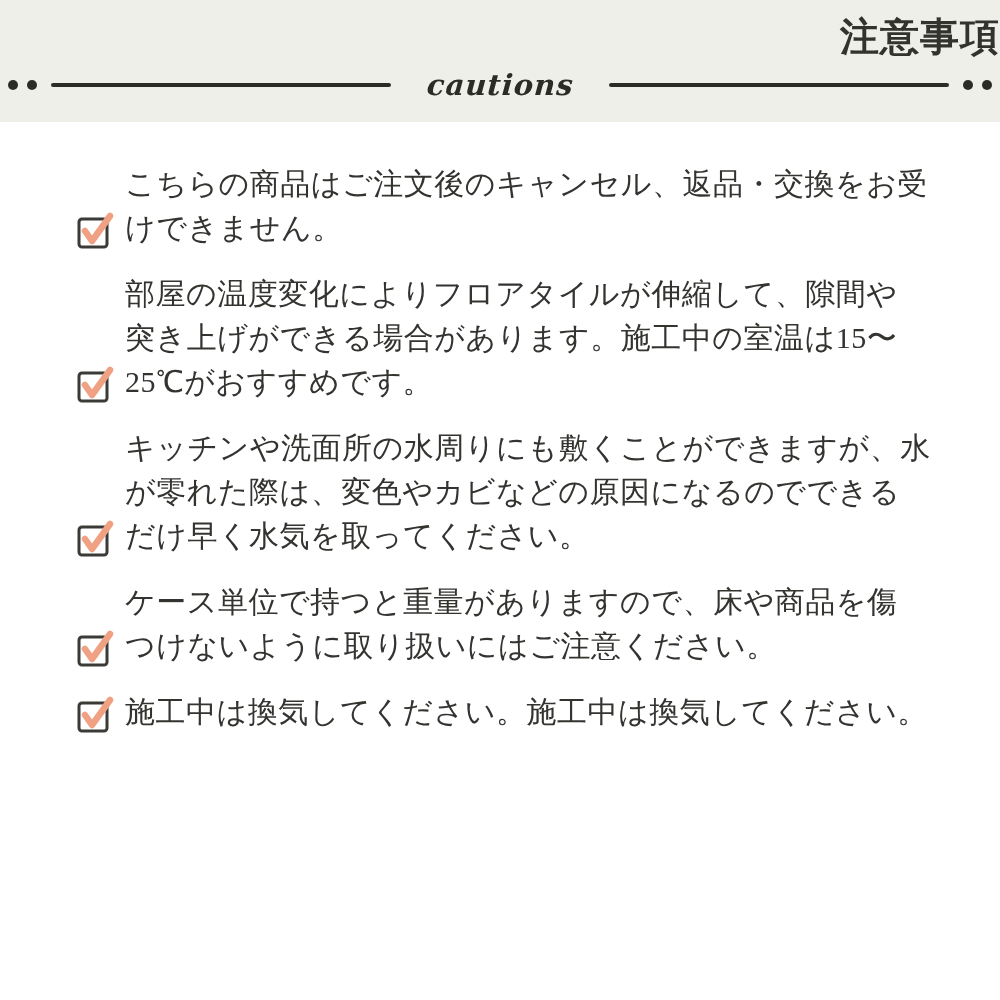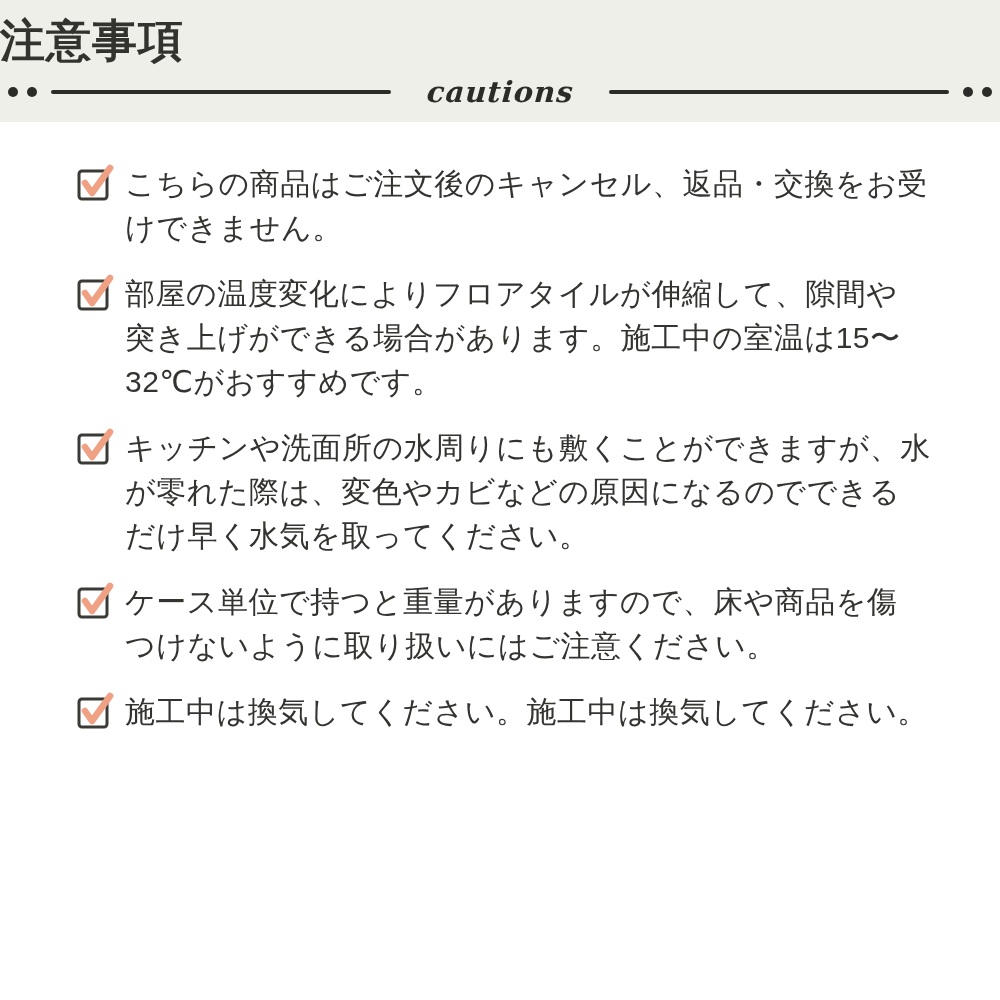--- a/index.html
+++ b/index.html
@@ -15,22 +15,22 @@
     overflow: hidden;
   }
   
   .header {
     background: #efefe9;
     height: 122px;
     box-sizing: border-box;
     padding-top: 16px;
   }
   .page-title {
-    text-align: left;
-    font-size: 45px;
+    text-align: right;
+    font-size: 39px;
     font-weight: 700;
     letter-spacing: 1px;
     color: #32322e;
     line-height: 1.1;
     margin: 0;
   }
   .divider-row {
     display: flex;
     align-items: center;
     margin-top: 12px;
@@ -64,22 +64,23 @@
     line-height: 1;
     transform: skewX(-4deg);
   }
   .dots-group { display: flex; align-items: center; flex: 0 0 auto; }
   
   .caution-list {
     padding: 40px 60px 0 75px;
   }
   .caution-item {
     display: flex;
-    align-items: flex-start;
+    align-items: flex-end;
     margin-bottom: 22px;
+    font-family: Liberation Serif, serif;
   }
   .checkbox-wrap {
     flex: 0 0 auto;
     width: 40px;
     height: 40px;
     margin-right: 10px;
     margin-top: 0;
   }
   .checkbox-wrap svg { display: block; }
   .caution-text {
@@ -128,21 +129,21 @@
 
   <div class="caution-item">
     <span class="checkbox-wrap">
       <svg width="40" height="40" viewBox="0 0 40 40">
         <rect x="4" y="9" width="28" height="28" rx="3" fill="#ffffff" stroke="#3a3a36" stroke-width="3"></rect>
         <polyline points="10,21 17,31 35,6" fill="none" stroke="#f0a183" stroke-width="6.5" stroke-linecap="round" stroke-linejoin="round"></polyline>
       </svg>
     </span>
     <p class="caution-text">部屋の温度変化によりフロアタイルが伸縮して、隙間や
 突き上げができる場合があります。施工中の室温は15〜
-32℃がおすすめです。</p>
+25℃がおすすめです。</p>
   </div>
 
 
   <div class="caution-item">
     <span class="checkbox-wrap">
       <svg width="40" height="40" viewBox="0 0 40 40">
         <rect x="4" y="9" width="28" height="28" rx="3" fill="#ffffff" stroke="#3a3a36" stroke-width="3"></rect>
         <polyline points="10,21 17,31 35,6" fill="none" stroke="#f0a183" stroke-width="6.5" stroke-linecap="round" stroke-linejoin="round"></polyline>
       </svg>
     </span>

